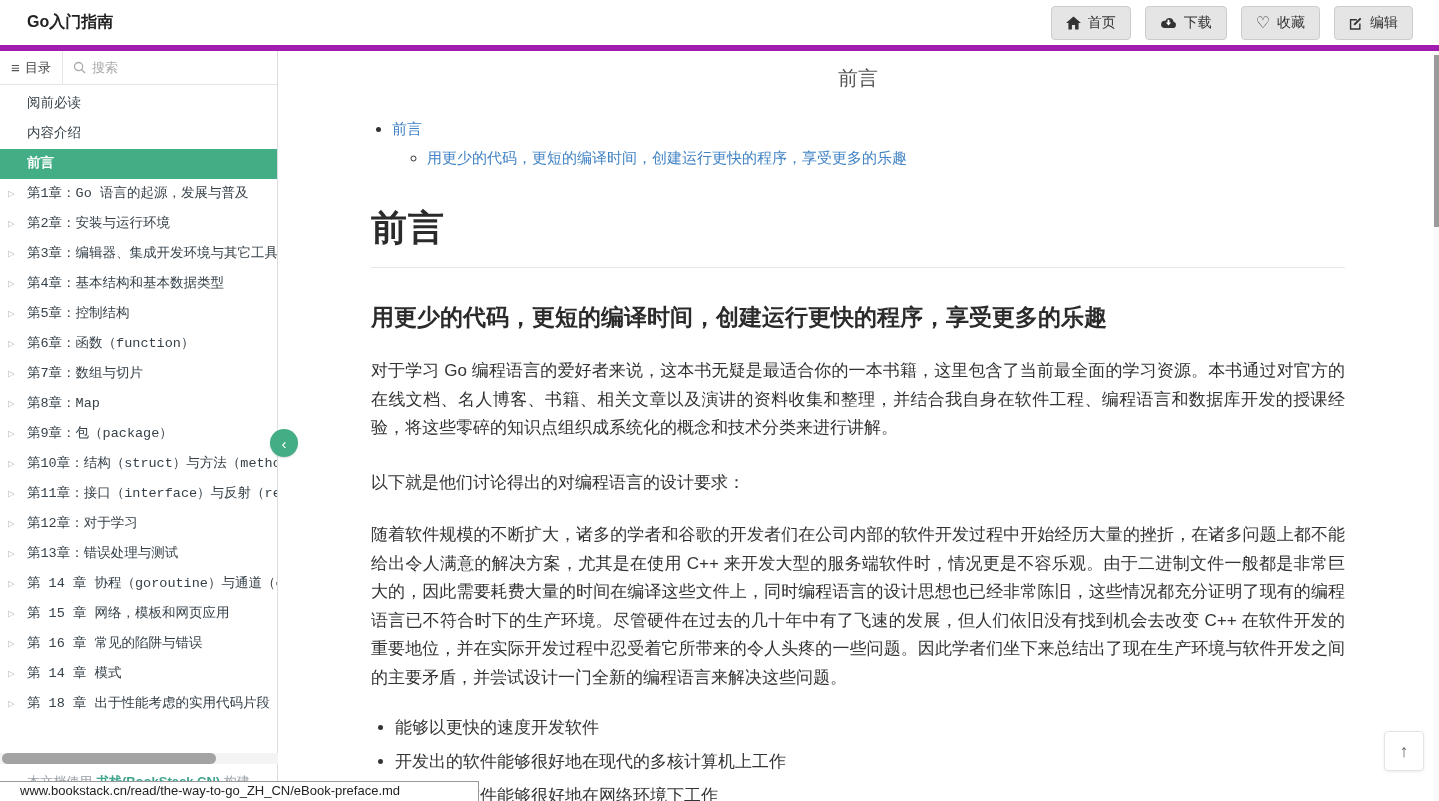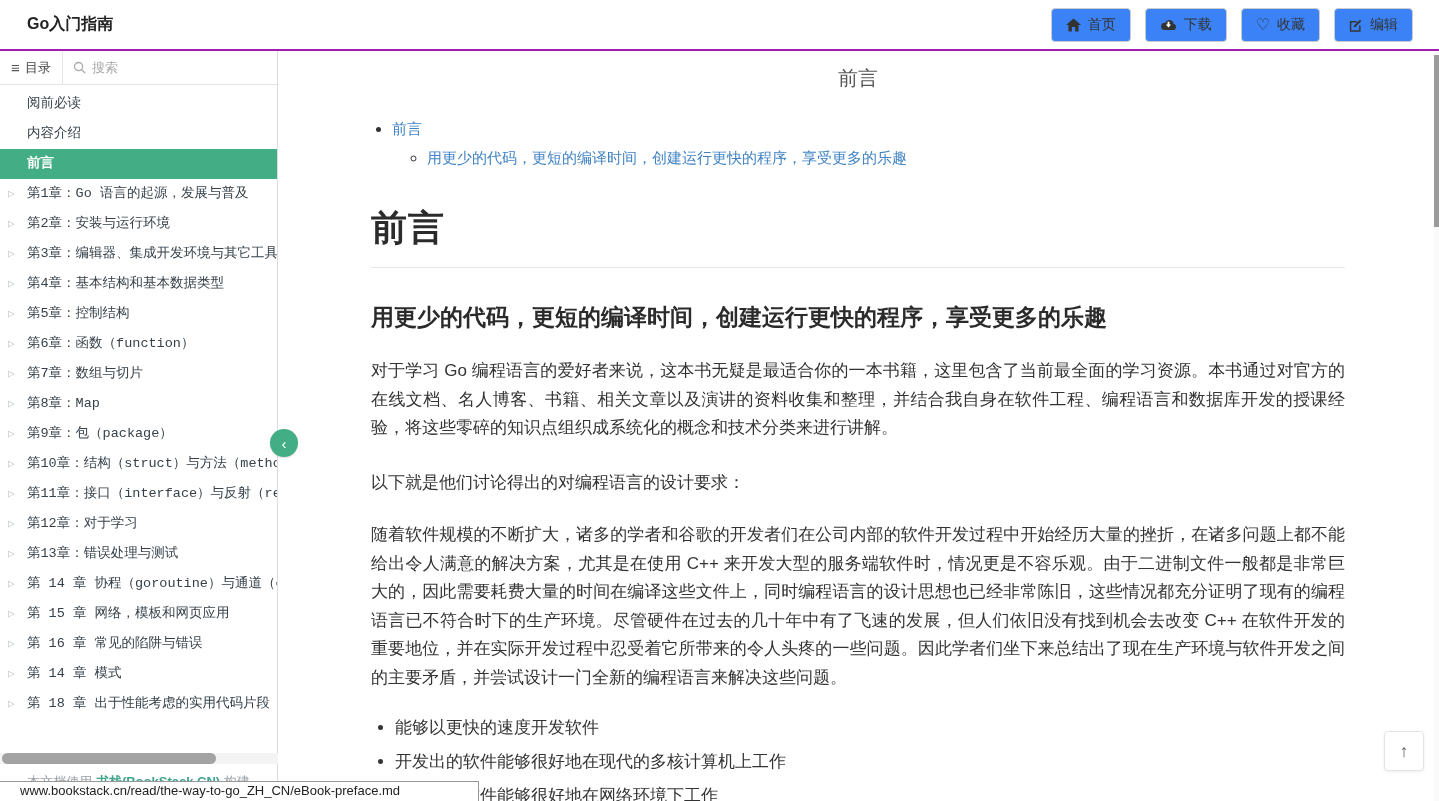--- a/index.html
+++ b/index.html
@@ -1,25 +1,25 @@
 <!DOCTYPE html>
 <html style="--accent: #43ad85; --link: #4183c4;"><head>
 <meta charset="utf-8">
 <style>
   * { margin:0; padding:0; box-sizing:border-box; }
   html,body { width:1439px; height:801px; overflow:hidden; background:#fff;
     font-family:"Liberation Sans","DejaVu Sans",sans-serif; color:#333; }
 
   
   .topbar { position:fixed; top:0; left:0; width:1439px; height:51px; background:#fff;
-    border-bottom:2px solid #a21caf; display:flex; align-items:center; justify-content:space-between; z-index:30; }
+    border-bottom:6px solid #a21caf; display:flex; align-items:center; justify-content:space-between; z-index:30; }
   .book-title { font-size:16px; font-weight:bold; color:#222; padding-left:27px; }
   .top-actions { display:flex; gap:14px; margin-right:26px; }
   .top-btn { display:flex; align-items:center; gap:7px; height:34px; padding:0 14px;
-    background:#3b82f6; border:1px solid #ccc; border-radius:4px; font-size:14px; color:#333; cursor:pointer; }
+    background:#e5e5e5; border:1px solid #ccc; border-radius:4px; font-size:14px; color:#333; cursor:pointer; }
   .top-btn .ticon { display:flex; align-items:center; font-size:15px; line-height:1; }
 
   
   .sidebar { position:fixed; top:51px; left:0; width:278px; height:750px; background:#fff;
     border-right:1px solid #dcdcdc; z-index:20; }
   .side-head { height:34px; display:flex; border-bottom:1px solid #e6e6e6; }
   .toc-tab { width:63px; display:flex; align-items:center; justify-content:center; gap:5px;
     border-right:1px solid #e6e6e6; font-size:13px; color:#444; cursor:pointer; }
   .menu-icon { font-size:15px; color:#555; }
   .search-box { flex:1; display:flex; align-items:center; padding-left:10px; gap:6px; }

